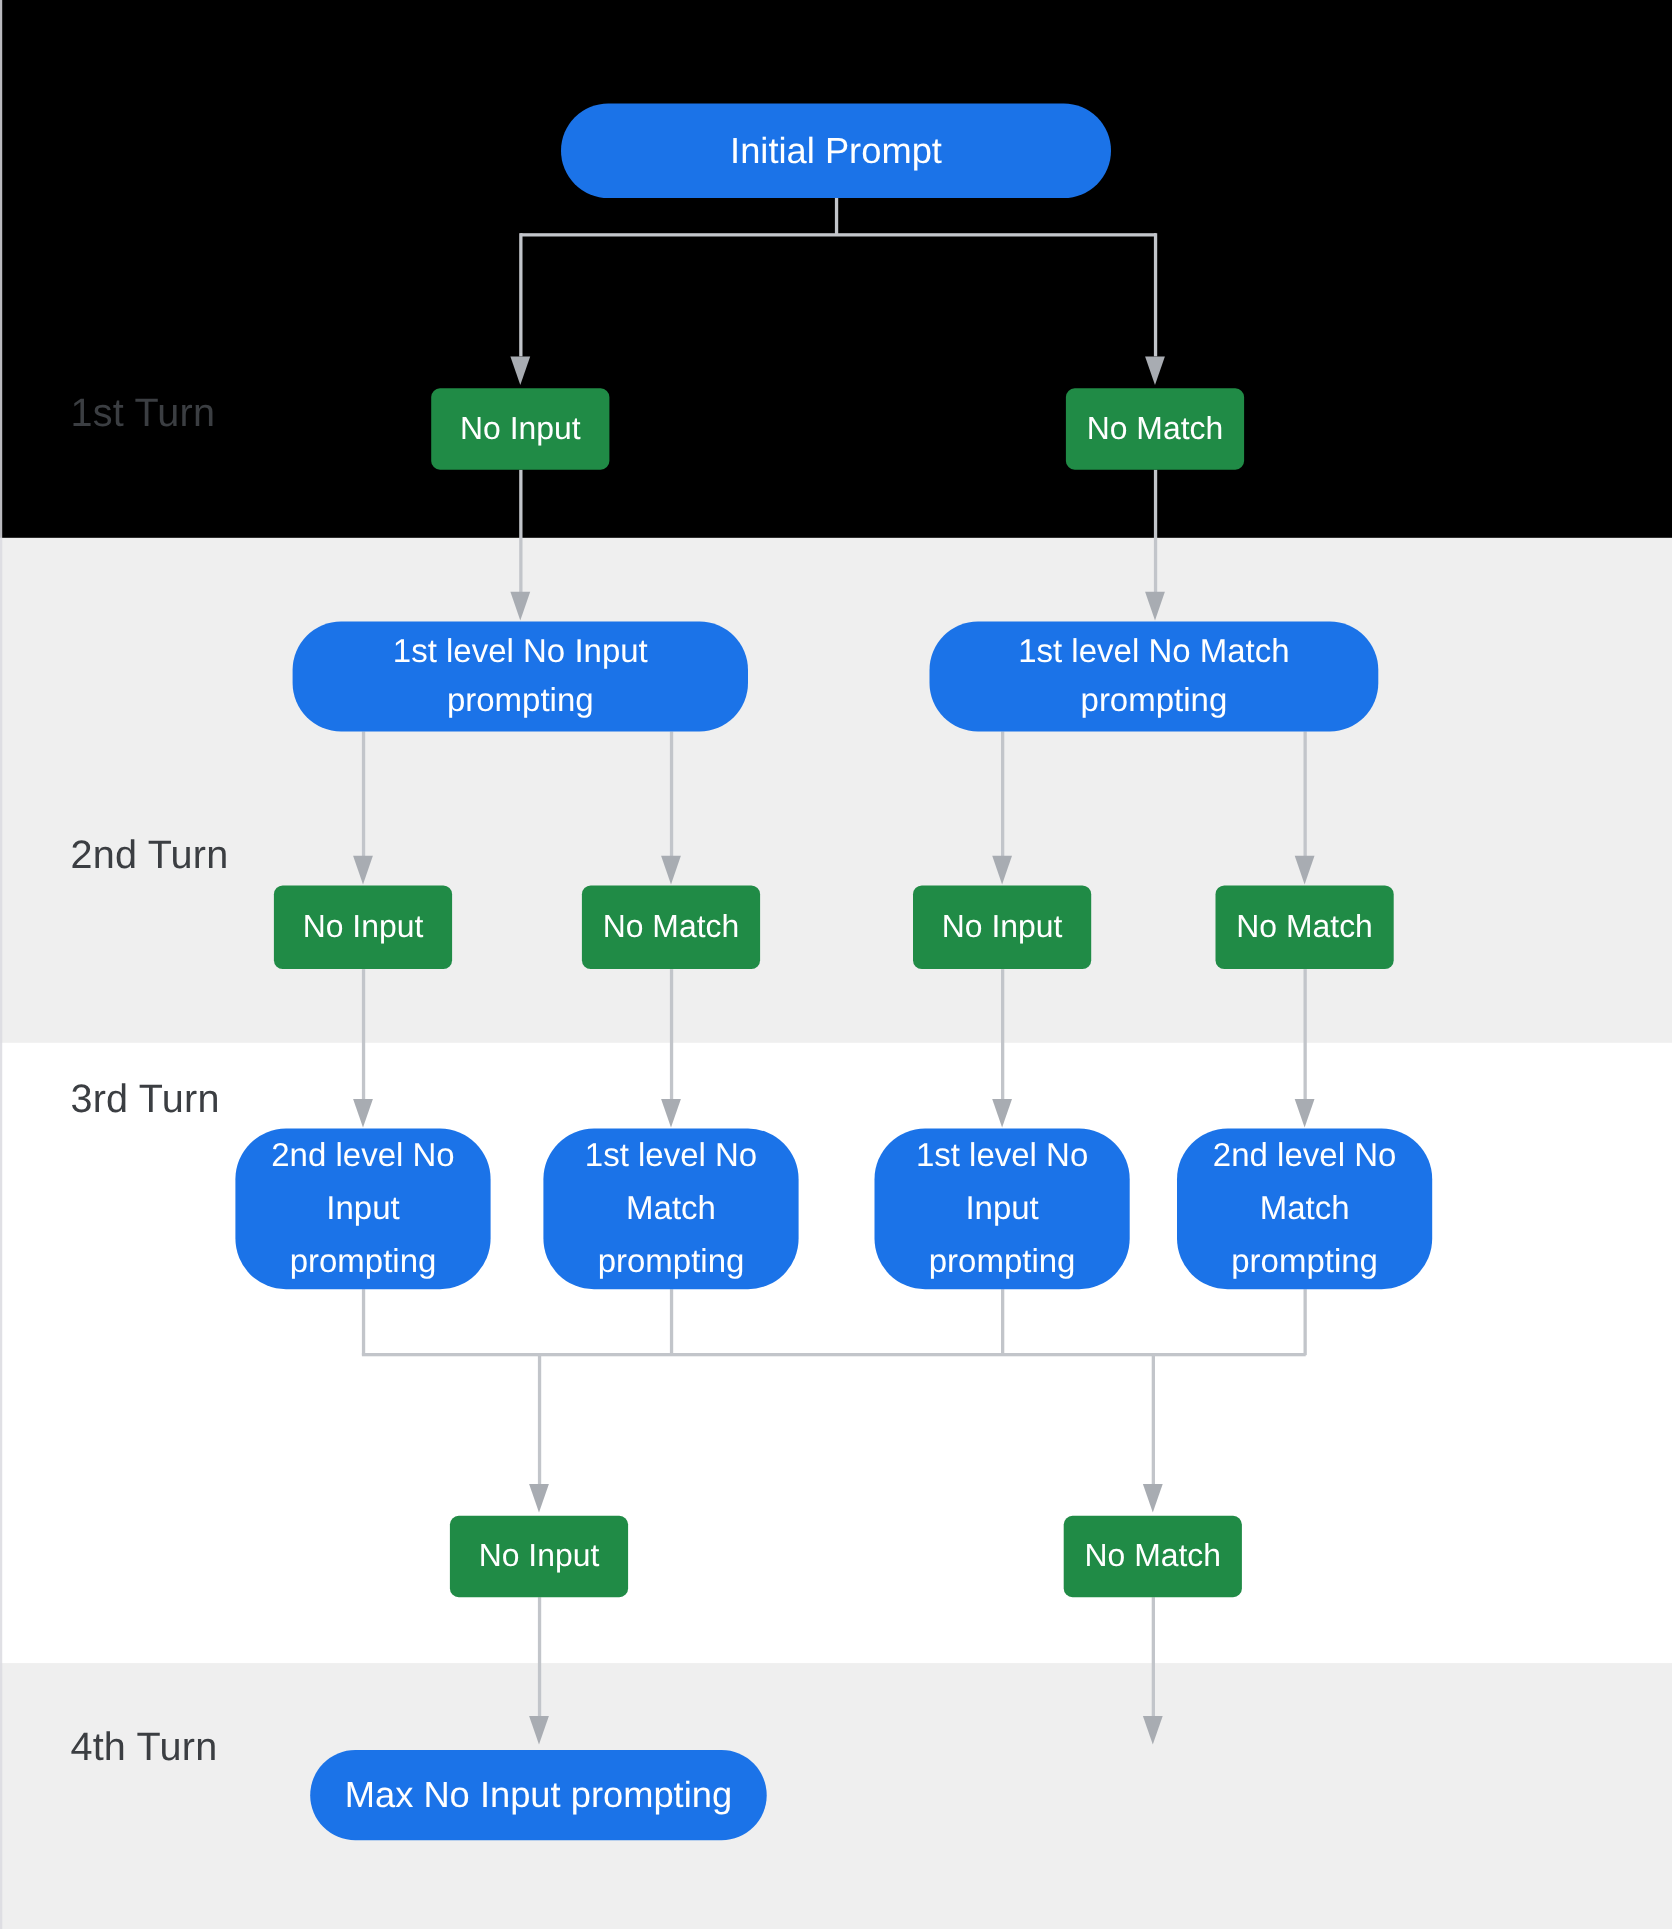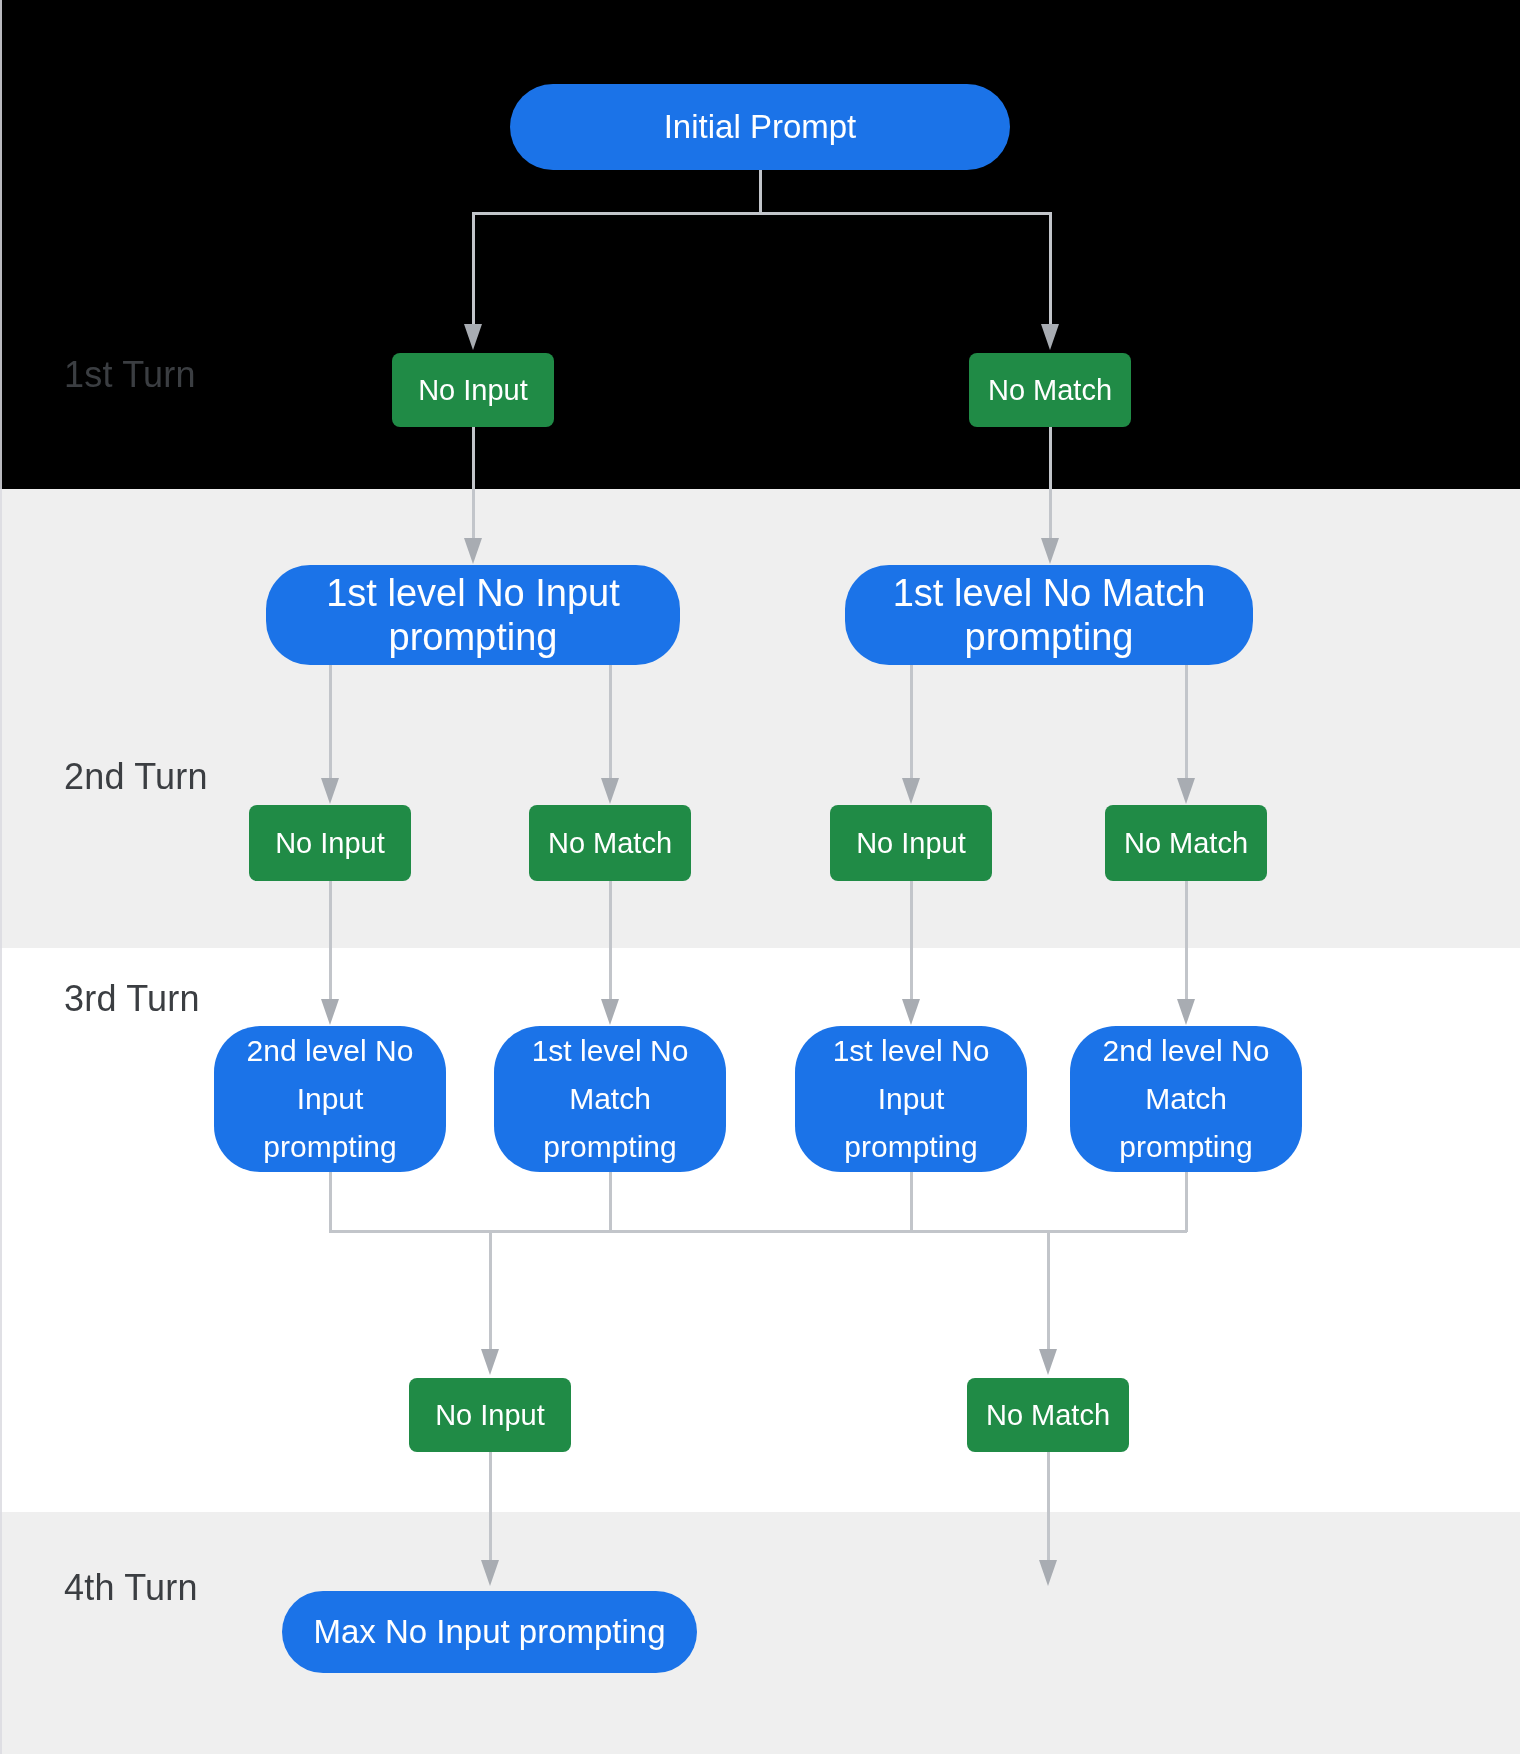--- a/index.html
+++ b/index.html
@@ -11,21 +11,21 @@
   .band.white{background:var(--band-white,#fff);}
   .edge{position:absolute;left:0;top:0;width:2px;height:1754px;background:#dadbe1;opacity:.85;}
   .turn-label{position:absolute;font-size:36px;line-height:44px;color:var(--turn-label,#3b3e42);
               letter-spacing:.2px;}
   .node{position:absolute;display:flex;align-items:center;justify-content:center;
         color:var(--node-text,#fff);text-align:center;}
   .node.blue{background:var(--node-blue,#1b73e8);}
   .node.green{background:var(--node-green,#208b46);border-radius:8px;}
   .node-label{white-space:pre-line;font-weight:500;}
   .fs33{font-size:33px;}
-  .fs30{font-size:38px;line-height:44px;}
+  .fs30{font-size:30px;line-height:44px;}
   .fs30t{font-size:30px;line-height:48px;}
   .fs29{font-size:29px;}
   .vl{position:absolute;width:3px;background:var(--connector-line,#c2c5ca);}
   .hl{position:absolute;height:3px;background:var(--connector-line,#c2c5ca);}
   .ah{position:absolute;width:0;height:0;border-left:9px solid transparent;
       border-right:9px solid transparent;border-top:26px solid var(--arrowhead,#a8acb2);}
 </style>
 </head>
 <body>
 
@@ -80,21 +80,21 @@
   <div class="vl" style="left:489px;top:1232px;height:118px;"></div>
   <div class="ah" style="left:481px;top:1349px;"></div>
   <div class="vl" style="left:1047px;top:1232px;height:118px;"></div>
   <div class="ah" style="left:1039px;top:1349px;"></div>
 
   <div class="vl" style="left:489px;top:1452px;height:108px;"></div>
   <div class="ah" style="left:481px;top:1560px;"></div>
   <div class="vl" style="left:1047px;top:1452px;height:108px;"></div>
   <div class="ah" style="left:1039px;top:1560px;"></div>
 
-  <div class="node blue" style="left:510px;top:84px;width:500px;height:86px;border-radius:43px;">
+  <div class="node blue" style="left:510px;top:94px;width:500px;height:86px;border-radius:43px;">
     <span class="node-label fs33">Initial Prompt</span>
   </div>
 
   <div class="node green" style="left:392px;top:353px;width:162px;height:74px;">
     <span class="node-label fs29">No Input</span>
   </div>
   <div class="node green" style="left:969px;top:353px;width:162px;height:74px;">
     <span class="node-label fs29">No Match</span>
   </div>
 

